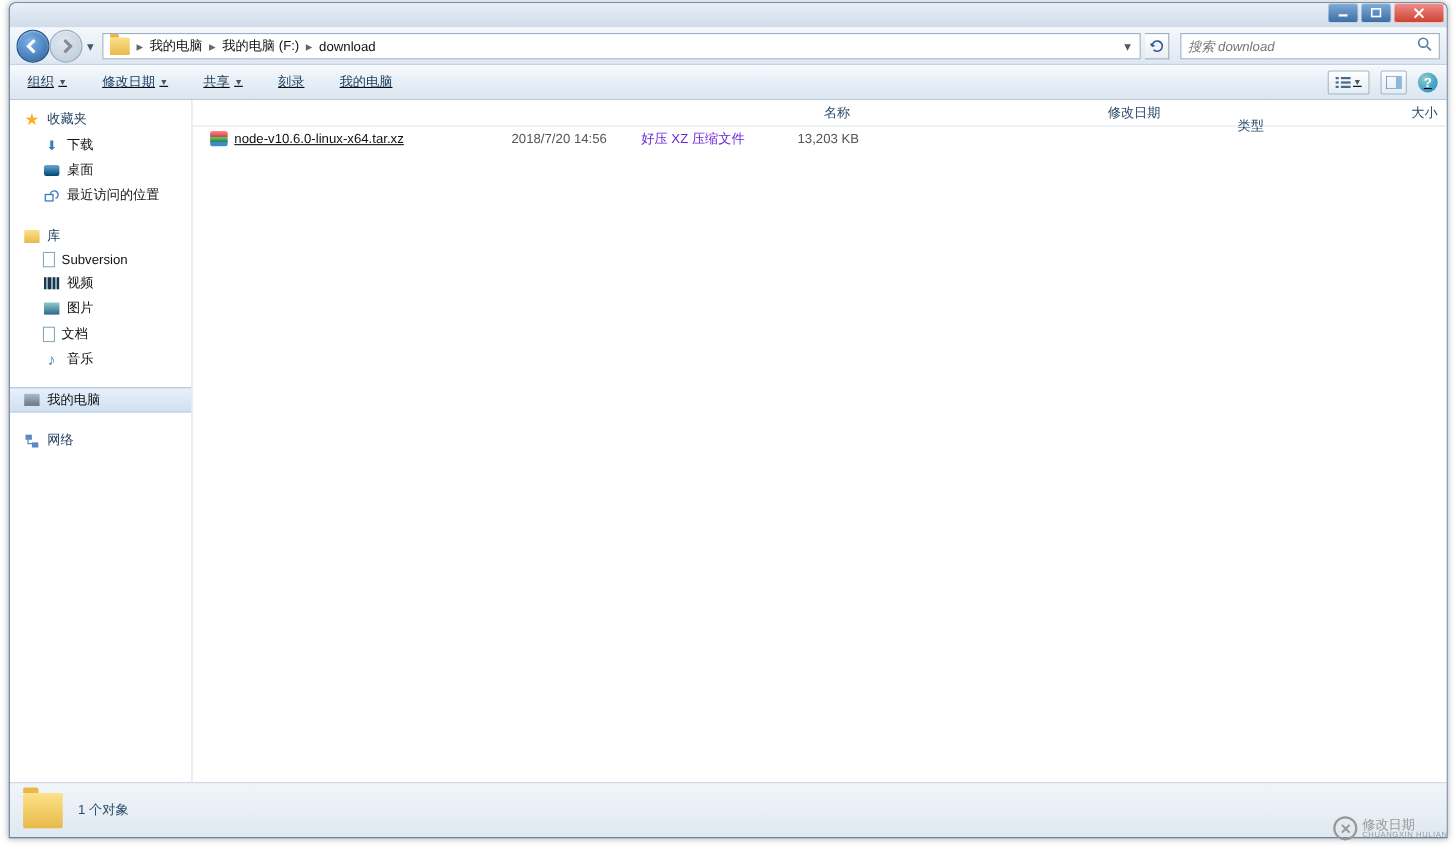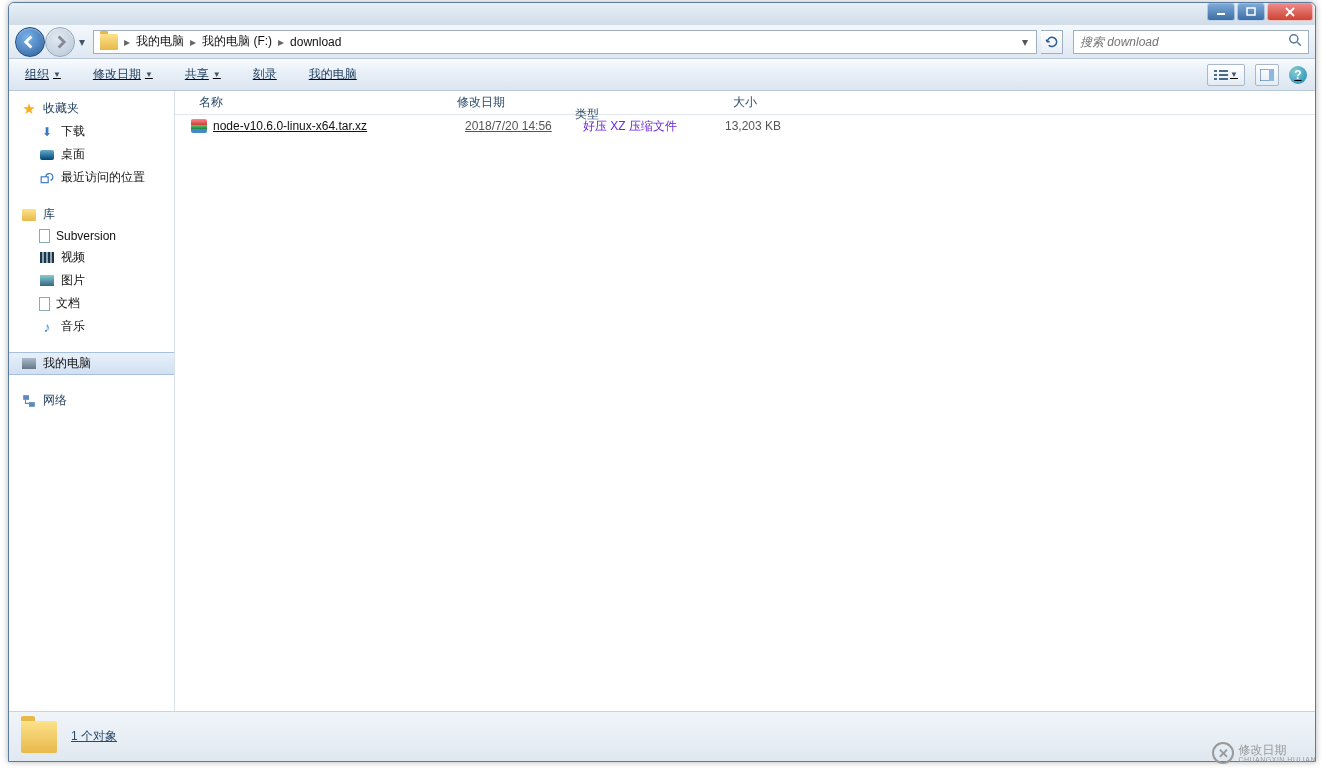--- a/index.html
+++ b/index.html
@@ -56,39 +56,39 @@
 .lib-ico { background: linear-gradient(#fce28a,#e8b84a); width: 14px; height: 12px; border-radius: 1px; }
 .film-ico { background: repeating-linear-gradient(90deg,#234 0 2px,#8ab 2px 4px); width: 14px; height: 11px; }
 .pic-ico { background: linear-gradient(#8cc,#368); width: 14px; height: 11px; }
 .doc-ico { background: #fff; border: 1px solid #8ab; width: 11px; height: 14px; }
 .music-ico { color: #3a8aca; font-size: 14px; }
 .mycomputer-ico { background: linear-gradient(#abc,#678); width: 14px; height: 11px; }
 .net-ico { color: #3a8aca; }
 
 
 .main { flex: 1; display: flex; flex-direction: column; }
-.col-headers { height: 24px; display: flex; align-items: center; border-bottom: 1px solid #e0e6ec; padding-left: 16px; color: #2a4a6a; }
+.col-headers { height: 24px; display: flex; align-items: center; border-bottom: 1px solid #e0e6ec; padding-left: 16px; color: #2a4a6a; justify-content: flex-end; }
 .col { padding: 0 8px; }
 .col-name { width: 258px; }
 .col-date { width: 118px; }
 .col-type { width: 118px; margin-top: 24px; }
 .col-size { width: 80px; text-align: right; }
 .rows { flex: 1; }
 .row { height: 22px; display: flex; align-items: center; padding-left: 16px; }
 .row .ico-archive { width: 16px; height: 14px; background: linear-gradient(#f88,#c44 40%,#6c6 40%,#284 70%,#48c 70%); border-radius: 2px; margin-right: 6px; }
 .row .c-name { width: 252px; color: #111; text-decoration: underline; }
-.row .c-date { width: 118px; color: #555; text-decoration: underline; }
+.row .c-date { width: 118px; color: #555; }
 .row .c-type { width: 118px; color: #6d28d9; }
 .row .c-size { width: 80px; text-align: right; color: #555; }
 
 
 .statusbar { height: 50px; background: linear-gradient(#f0f5fa,#e0e8f0); border-top: 1px solid #c8d4e0; display: flex; align-items: center; padding: 0 12px; gap: 14px; }
 .status-ico { width: 36px; height: 32px; background: linear-gradient(#fce28a,#e8b84a); border-radius: 2px; position: relative; }
 .status-ico::before { content: ""; position: absolute; top: -5px; left: 0; width: 14px; height: 5px; background: #e8b84a; border-radius: 2px 2px 0 0; }
-.status-text { color: #2a4a6a; text-decoration: underline; }
+.status-text { color: #2a4a6a; }
 
 
 .wm { position: absolute; right: 6px; bottom: 6px; color: #999; font-size: 11px; display: flex; align-items: center; gap: 4px; }
 .wm .c { width: 22px; height: 22px; border: 2px solid #999; border-radius: 50%; display: flex; align-items: center; justify-content: center; font-weight: bold; font-size: 13px; }
 .wm .t { display: flex; flex-direction: column; line-height: 1; }
 .wm .t2 { font-size: 7px; letter-spacing: 0.5px; }
 </style>
 </head>
 <body>
 

